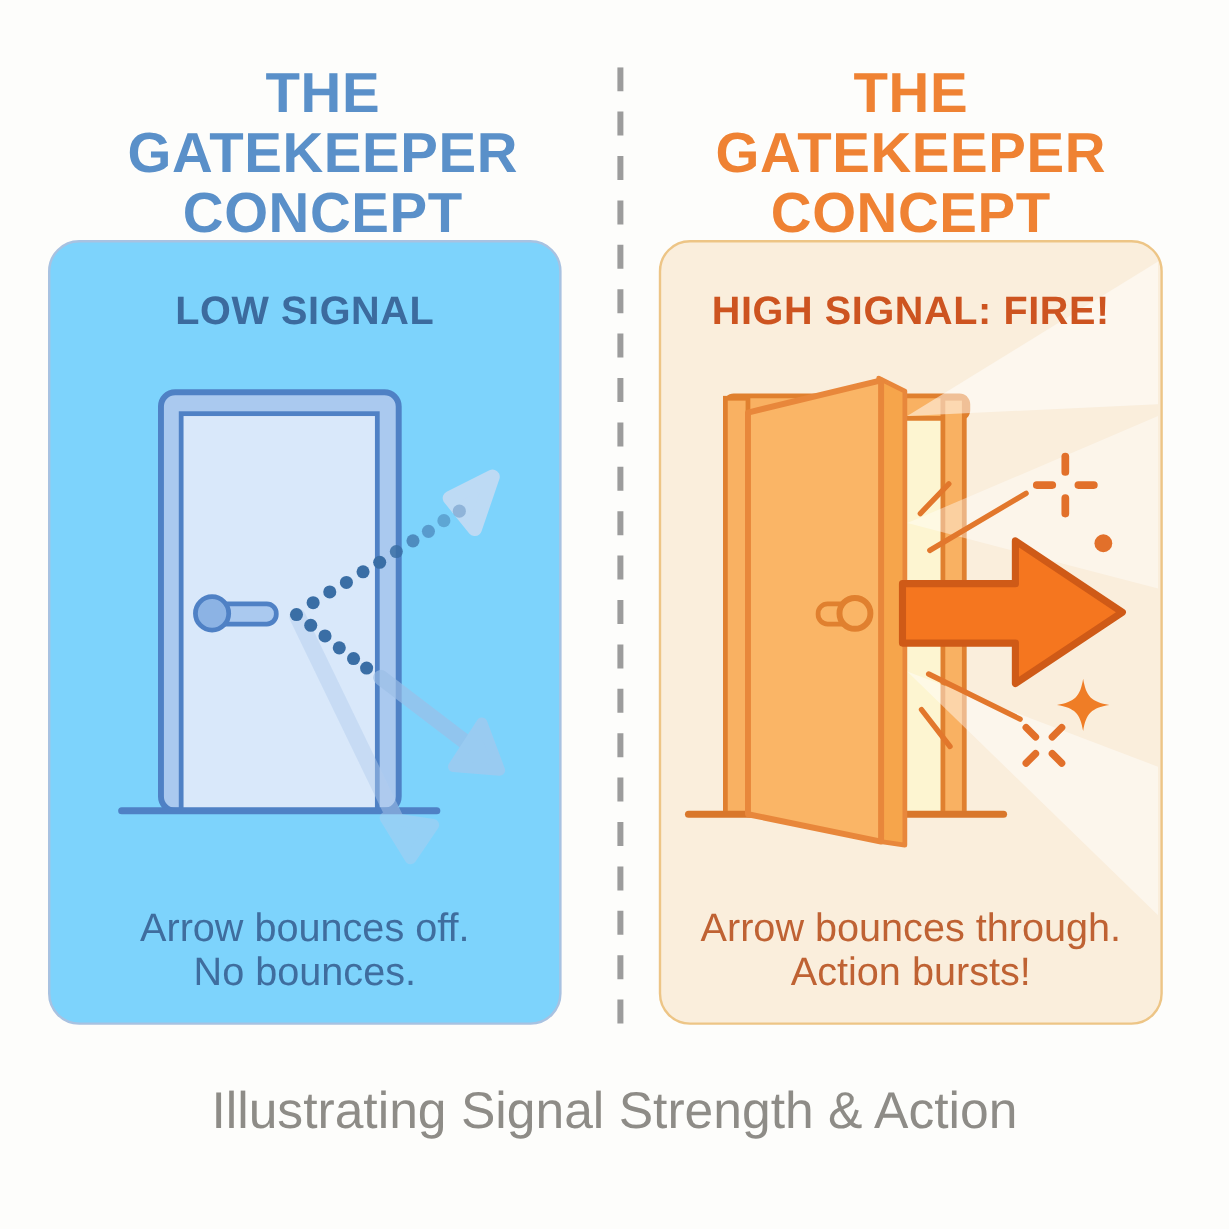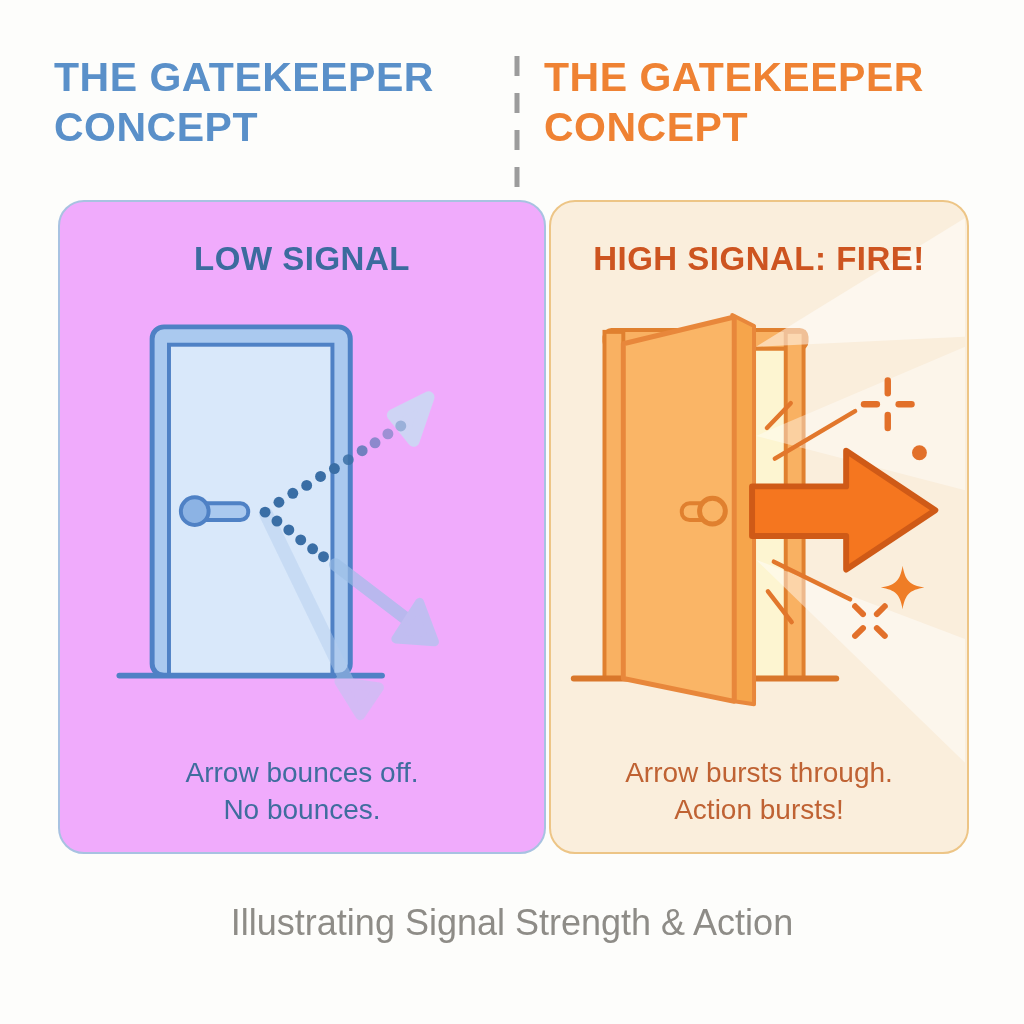--- a/index.html
+++ b/index.html
@@ -1,34 +1,34 @@
 <!DOCTYPE html>
 <html><head>
 <meta charset="utf-8">
 <style>
   html,body{margin:0;padding:0;}
   body{width:1024px;height:1024px;background:#fdfdfb;position:relative;overflow:hidden;
        font-family:"Liberation Sans",sans-serif;}
   .abs{position:absolute;}
-  .title{width:430px;font-weight:800;font-size:41px;line-height:50px;
+  .title{width:430px;text-align:center;font-weight:800;font-size:47px;line-height:50px;
          letter-spacing:.5px;top:52px;}
   .title-left{left:54px;color:#5a90c9;}
   .title-right{left:544px;color:#ef8233;}
   .panel{top:200px;height:654px;border-radius:26px;box-sizing:border-box;}
-  .panel-left{left:58px;width:488px;background:#f0abfc;border:2px solid #a8c2e1;}
+  .panel-left{left:40px;width:428px;background:#7dd3fc;border:2px solid #a8c2e1;}
   .panel-right{left:549px;width:420px;background:#faeedc;border:2px solid #edc586;}
   .panel-heading{left:0;right:0;top:38px;text-align:center;font-weight:800;font-size:33px;
                  letter-spacing:.5px;}
   .panel-left .panel-heading{color:#3c6b9e;}
   .panel-right .panel-heading{color:#cd5420;}
-  .panel-caption{left:0;right:0;top:552px;text-align:center;font-size:28px;line-height:37px;}
+  .panel-caption{left:0;right:0;top:552px;text-align:center;font-size:33px;line-height:37px;}
   .panel-left .panel-caption{color:#3f6d9e;}
   .panel-right .panel-caption{color:#bf6233;}
   .illus{left:0;top:0;}
-  .footer{left:0;right:0;top:902px;text-align:center;font-size:36px;font-weight:400;
+  .footer{left:0;right:0;top:902px;text-align:center;font-size:43px;font-weight:400;
           color:#8e8c87;letter-spacing:0;}
   svg{display:block;}
 </style>
 </head>
 <body>
 
 <div class="abs title title-left">
   <div>THE GATEKEEPER</div>
   <div>CONCEPT</div>
 </div>
@@ -130,18 +130,18 @@
     <path d="M355,366 C357.5,381 362,385.5 377,388 C362,390.5 357.5,395 355,410 C352.5,395 348,390.5 333,388 C348,385.5 352.5,381 355,366 Z" fill="#ef7d26"></path>
     <g stroke="#e2702a" stroke-width="6" stroke-linecap="round">
       <line x1="307" y1="407" x2="315" y2="415"></line>
       <line x1="329" y1="429" x2="337" y2="437"></line>
       <line x1="337" y1="407" x2="329" y2="415"></line>
       <line x1="315" y1="429" x2="307" y2="437"></line>
     </g>
   </svg>
   <div class="abs panel-heading">HIGH SIGNAL: FIRE!</div>
   <div class="abs panel-caption">
-    <div>Arrow bursts through.</div>
+    <div>Arrow bounces through.</div>
     <div>Action bursts!</div>
   </div>
 </div>
 
 <div class="abs footer">Illustrating Signal Strength &amp; Action</div>
 
 </body></html>

